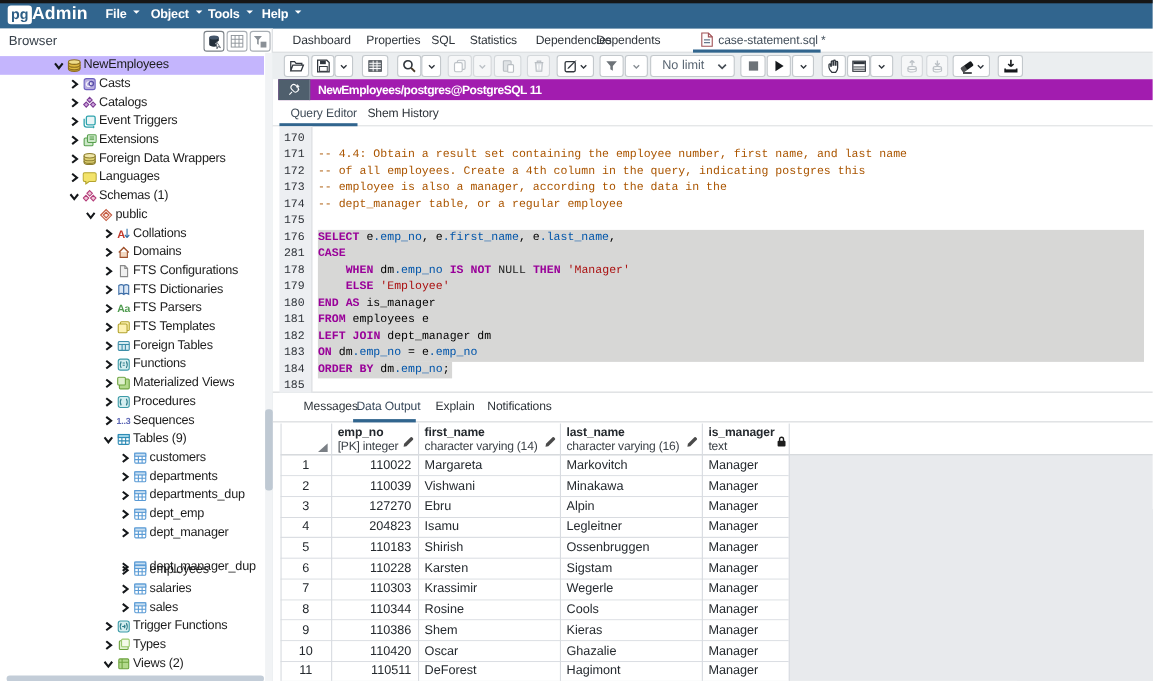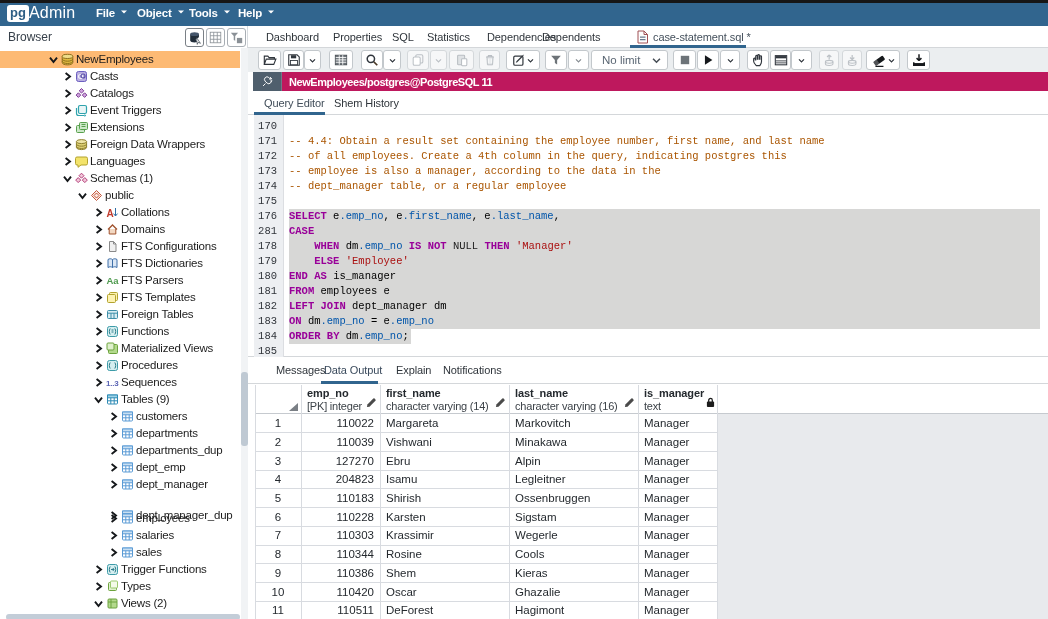--- a/index.html
+++ b/index.html
@@ -1,44 +1,44 @@
 <!DOCTYPE html>
 <html><head><meta charset="utf-8"><title>pgAdmin</title><style>
 * {margin:0;padding:0;box-sizing:border-box}
 html,body {width:1048px;height:619px;overflow:hidden;font-family:"Liberation Sans",sans-serif;background:#fff;position:relative}
 
 #topbar {position:absolute;left:0;top:0;width:1048px;height:26px;background:#31658e}
 #topblack {position:absolute;left:0;top:0;width:1048px;height:2.5px;background:#161616}
 #logobox {position:absolute;left:7px;top:5px;background:#fff;color:#2d5e85;font-size:13px;font-weight:bold;border-radius:3px;padding:0 3px;height:17px;line-height:16px}
-#logotxt {position:absolute;left:29px;top:4px;color:#fff;font-size:16px;font-weight:normal;letter-spacing:.2px}
+#logotxt {position:absolute;left:29px;top:4px;color:#fff;font-size:16px;font-weight:bold;letter-spacing:.2px}
 .menu {position:absolute;top:5px;height:18px;line-height:17px;color:#fff;font-size:11.5px;font-weight:600;letter-spacing:-.2px}
 .mchev {display:inline-block;margin-left:5px;vertical-align:1px}
 
 #leftpanel {position:absolute;left:0;top:26px;width:248px;height:593px;background:#fff;border-right:1px solid #d7dbdf}
 #btitle {position:absolute;left:8px;top:30px;font-size:12px;color:#37404a}
 .bbtn {position:absolute;top:28px;width:19px;height:19px;border:1px solid #a8aeb4;border-radius:3px;background:#fff;display:flex;align-items:center;justify-content:center}
 .trow {position:absolute;left:0;width:240px;height:17px;font-size:11.5px;color:#1c1c1c;letter-spacing:-.2px}
-.tsel {background:#fdba74}
+.tsel {background:#c4b5fd}
 .chev {position:absolute;top:4px}
 .tico {position:absolute;top:2px;width:13px;height:13px}
 .ti {width:13px;height:13px;display:block}
 .tlbl {position:absolute;top:1.5px;white-space:nowrap}
 #treescroll {position:absolute;left:6px;top:614px;width:234px;height:6px;border-radius:3px;background:#c3cdd8}
 #vtrack {position:absolute;left:241px;top:48px;width:7px;height:571px;background:#f1f3f5}
 #vthumb {position:absolute;left:241px;top:372px;width:7px;height:74px;background:#bfc9d3;border-radius:3px}
 
 .mtab {position:absolute;top:27px;height:21px;line-height:20px;font-size:11px;color:#2f353b;white-space:nowrap;letter-spacing:-.1px}
 #mtabline {position:absolute;left:248px;top:47px;width:800px;height:1px;background:#d4d7da}
 #activetab {position:absolute;left:630px;top:45px;width:116px;height:3px;background:#31658e}
 
 #tbarbg {position:absolute;left:248px;top:48px;width:800px;height:24px;background:#ebeef0}
 .tbtn {position:absolute;top:50px;height:20px;border:1px solid #c3c8cc;border-radius:3px;background:#fff;display:flex;align-items:center;justify-content:center;overflow:hidden}
 .tsel2 {position:absolute;top:50px;height:20px;border:1px solid #c3c8cc;border-radius:3px;background:#fff;display:flex;align-items:center;font-size:11.5px;color:#5a6673}
 
-#connbar {position:absolute;left:253px;top:72px;width:795px;height:19px;background:#be185d}
+#connbar {position:absolute;left:253px;top:72px;width:795px;height:19px;background:#a21caf}
 #connicon {position:absolute;left:0;top:0;width:29px;height:19px;background:#4f5f6d;border-right:1px solid #6d7a88;display:flex;align-items:center;justify-content:center}
 #conntxt {position:absolute;left:36px;top:3.5px;font-size:11px;font-weight:bold;color:#fff;letter-spacing:-.45px}
 
 .etab {position:absolute;top:92px;height:23px;line-height:22px;font-size:11px;color:#2f353b;letter-spacing:-.1px}
 #etabline {position:absolute;left:248px;top:114px;width:800px;height:1px;background:#d4d7da}
 #eunder {position:absolute;left:254px;top:112px;width:71px;height:3px;background:#31658e}
 
 #editor {position:absolute;left:248px;top:115px;width:800px;height:242px;background:#fff;border-bottom:1px solid #d4d7da}
 #gutter {position:absolute;left:254px;top:115px;width:30px;height:242px;background:#edeff2;border-right:1px solid #dcdee2}
 .gln {position:absolute;left:254px;width:23px;text-align:right;font-family:"Liberation Mono",monospace;font-size:10.5px;line-height:15px;color:#30343a}

